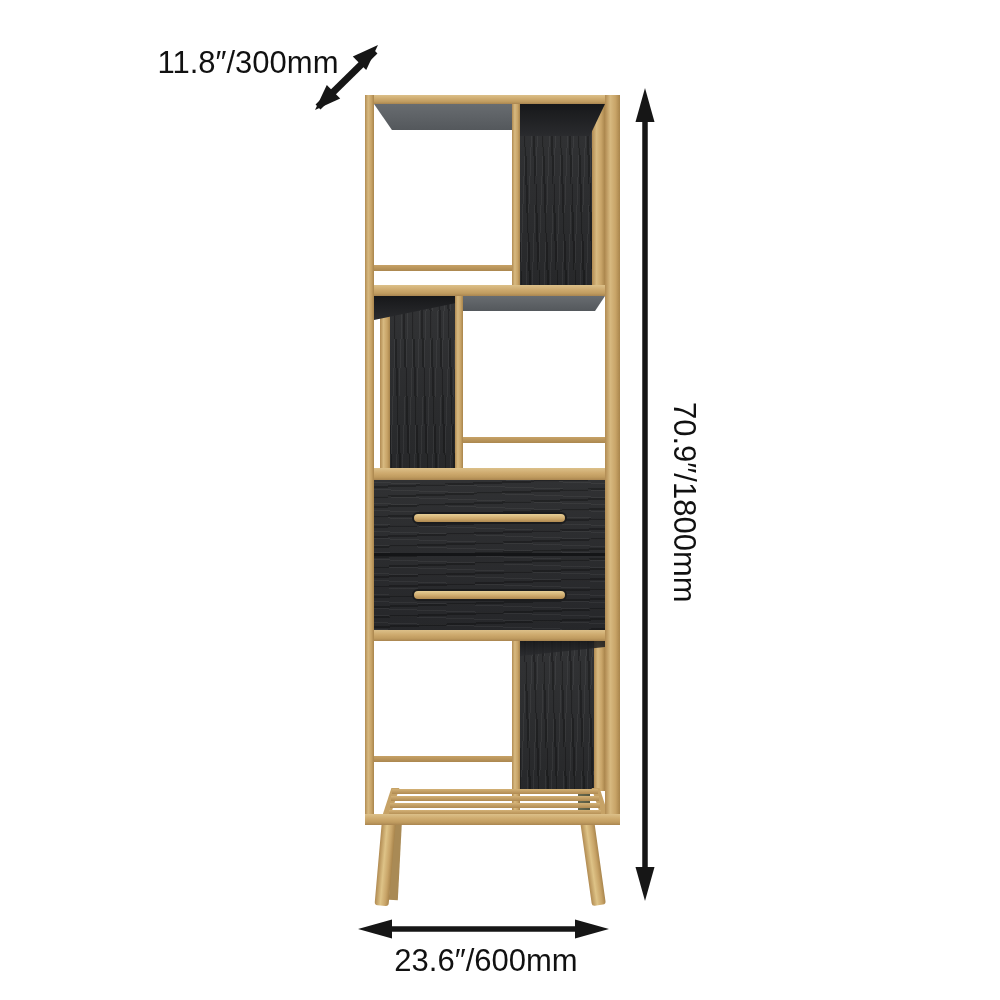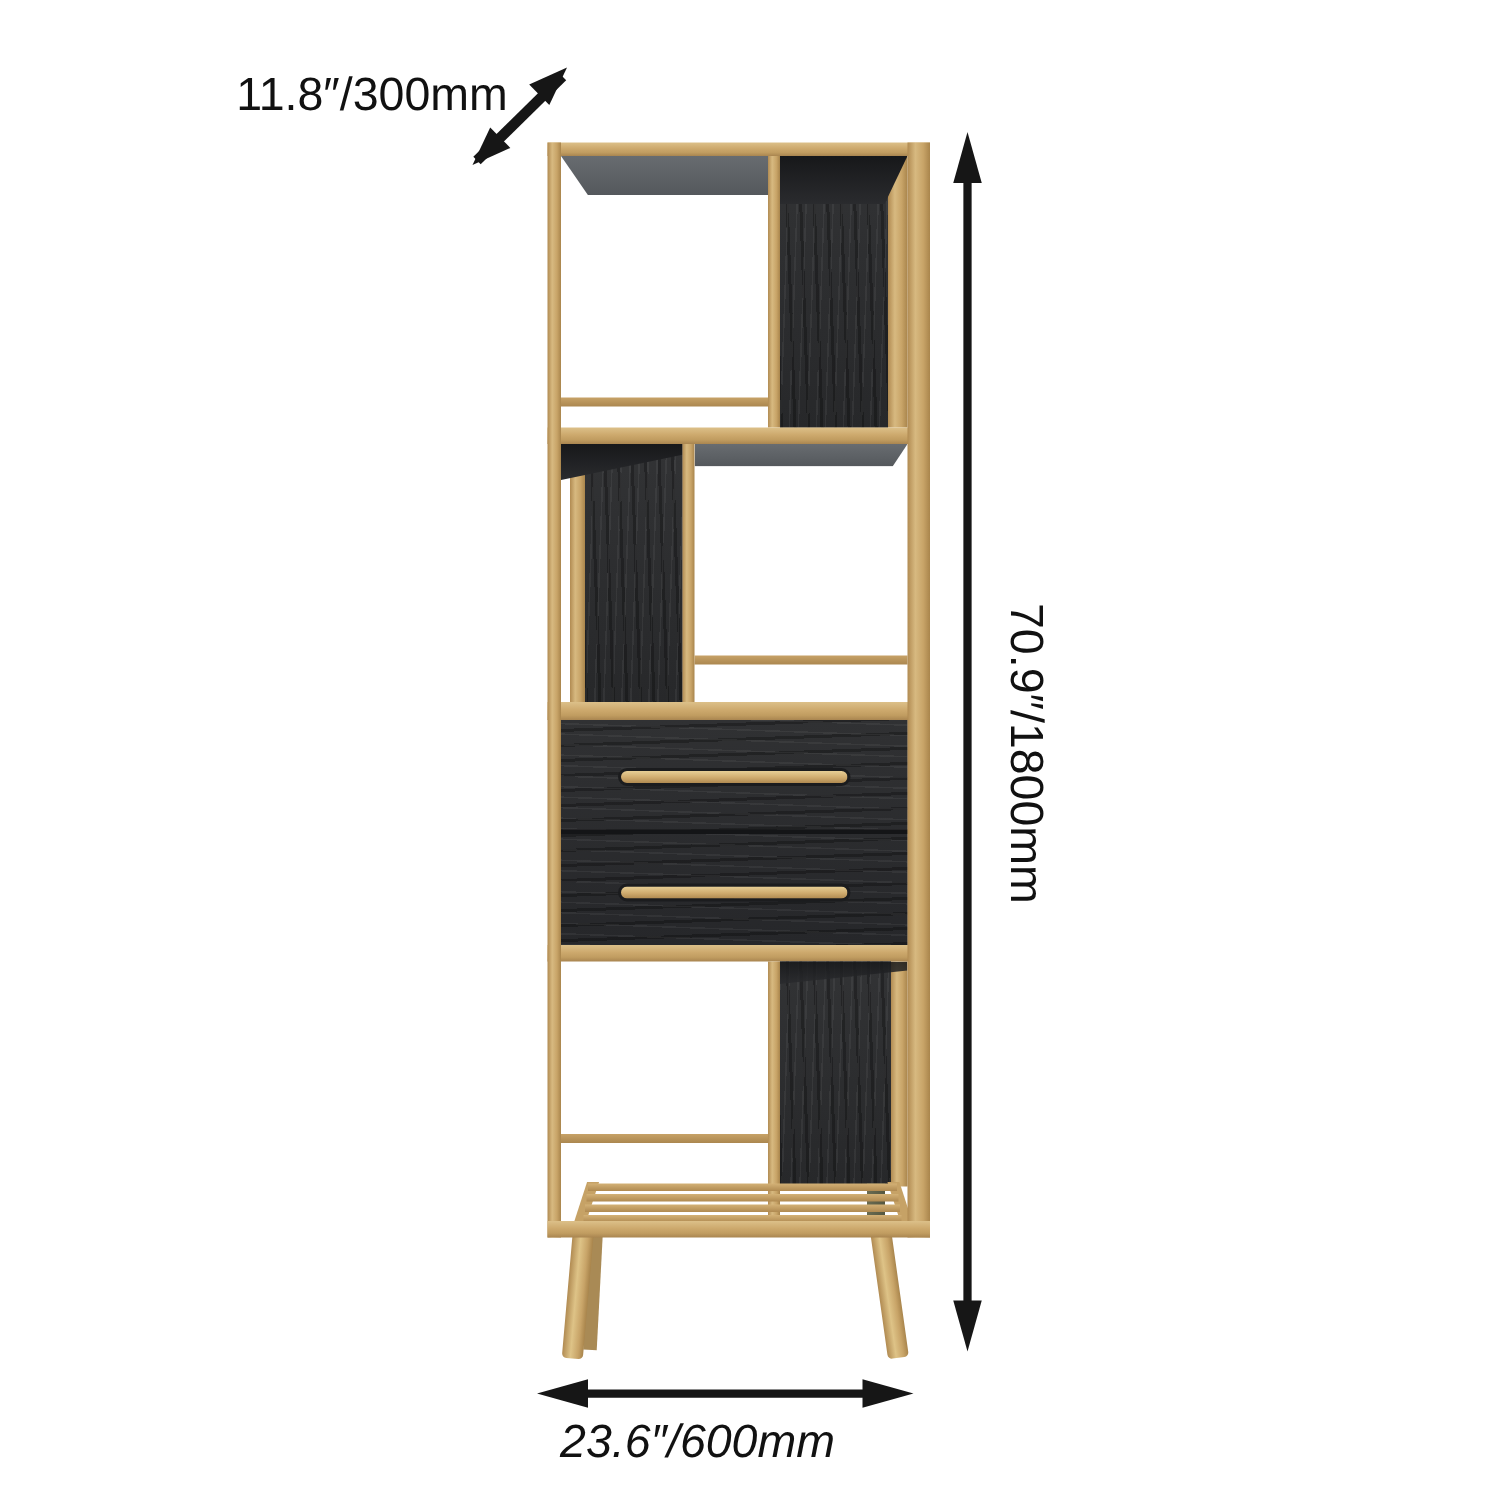--- a/index.html
+++ b/index.html
@@ -117,14 +117,14 @@
       <line x1="372" y1="929" x2="596" y2="929" stroke-width="5.5"></line>
       <polygon points="358,929 392,919.5 392,938.5" stroke="none"></polygon>
       <polygon points="609,929 575,919.5 575,938.5" stroke="none"></polygon>
     </g>
   </svg>
 
   <div class="dim-label" style="left:152px;top:46px;width:192px;">11.8″/300mm</div>
 
   <div class="dim-label rot" style="left:701px;top:402px;">70.9″/1800mm</div>
 
-  <div class="dim-label" style="left:365px;top:944px;width:200px;font-style:italic;">23.6″/600mm</div>
+  <div class="dim-label" style="left:386px;top:944px;width:200px;">23.6″/600mm</div>
 </div>
 
 </body></html>

